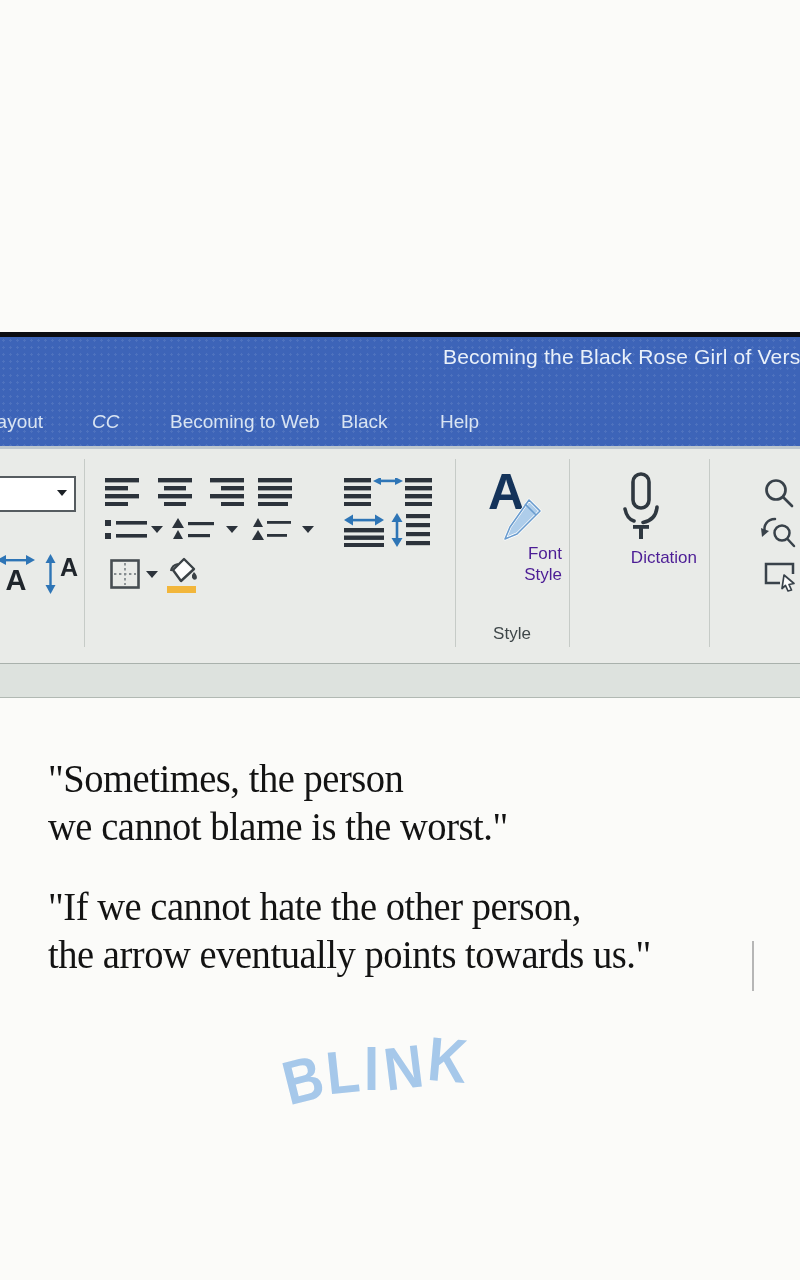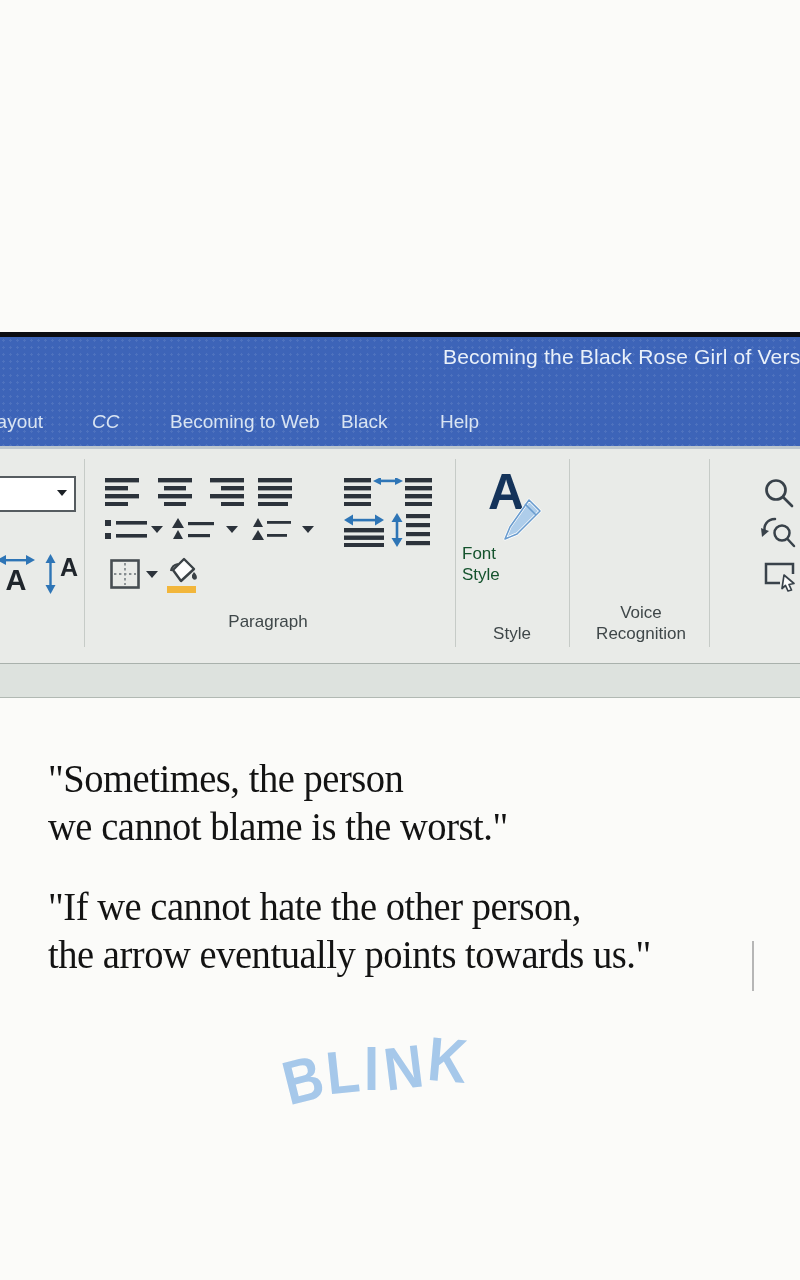--- a/index.html
+++ b/index.html
@@ -25,21 +25,21 @@
 
   .combobox{position:absolute;left:-10px;top:27px;width:86px;height:36px;background:#ffffff;border:2px solid #565c60;box-sizing:border-box;}
   .combobox .caret{position:absolute;right:7px;top:12px;border-left-width:5px;border-right-width:5px;border-top-width:6px;}
 
   .char-icon{position:absolute;display:flex;flex-direction:column;align-items:center;}
   .char-letter{font-size:29px;font-weight:600;color:#20262c;line-height:26px;font-family:"Liberation Sans",sans-serif;}
   .charh-wrap{display:flex;align-items:flex-start;gap:3px;}
   .charh-wrap .char-letter{font-size:25px;line-height:24px;margin-top:2px;}
 
   .grp-label{position:absolute;font-size:17px;color:#3f4749;text-align:center;line-height:21px;}
-  .btn-label{font-size:17px;color:#14532d;text-align:left;line-height:21px;}
+  .btn-label{font-size:17px;color:#4c1d95;text-align:right;line-height:21px;}
 
   .fs-btn{position:absolute;left:462px;top:22px;width:100px;text-align:center;}
   .fs-icon{position:relative;width:100px;height:72px;}
   .fs-A{position:absolute;left:26px;top:-8px;font-size:50px;font-weight:700;color:#14335a;font-family:"Liberation Sans",sans-serif;}
   .fs-pencil{position:absolute;left:38px;top:26px;}
 
   .dict-btn{position:absolute;left:585px;top:22px;width:112px;text-align:center;}
   .dict-icon{height:76px;display:flex;justify-content:center;}
 
   
@@ -242,41 +242,48 @@
     </div>
     <div class="btn" style="left:164px;top:106px;">
       <svg width="36" height="40">
         <path d="M9,15 L20,4 L30,14 L17,26 Z" fill="#fdfdfc" stroke="#3a4145" stroke-width="2.4" stroke-linejoin="round"></path>
         <path d="M14,9 q-6,1 -7,7" fill="none" stroke="#3a4145" stroke-width="2.2"></path>
         <path d="M30,17 q4,4 2.5,7 q-2.8,2.2 -4.5,-1.5 q-.5,-3 2,-5.5 Z" fill="#3a4145"></path>
         <rect x="3" y="31" width="29" height="7" fill="#f2b63b"></rect>
         </svg>
     </div>
 
-    <div class="grp-label" style="left:158px;top:162px;width:220px;">Paragraph</div>
 
     <div class="fs-btn">
       <div class="fs-icon">
         <span class="fs-A">A</span>
         <svg class="fs-pencil" width="44" height="44">
           <path d="M29,3 L40,14 L17,37 L5,42 L10,30 Z" fill="#aecdea" stroke="#ffffff" stroke-width="3" stroke-linejoin="round"></path>
           <path d="M29,3 L40,14 L17,37 L5,42 L10,30 Z" fill="none" stroke="#6a9cce" stroke-width="1.6" stroke-linejoin="round"></path>
           <line x1="25" y1="7" x2="36" y2="18" stroke="#6a9cce" stroke-width="1.6"></line>
         </svg>
       </div>
       <div class="btn-label">
         <div>Font</div>
         <div>Style</div>
       </div>
     </div>
     <div class="grp-label" style="left:462px;top:174px;width:100px;">Style</div>
 
-    <div class="grp-label" style="left:577px;top:153px;width:128px;">
-      <div>Voice</div>
-      <div>Recognition</div>
+    <div class="dict-btn">
+      <div class="dict-icon">
+        <svg width="40" height="72">
+          <rect x="12" y="3" width="16" height="34" rx="8" fill="none" stroke="#2f3840" stroke-width="3.6"></rect>
+          <path d="M4,38 Q6,48 13,50" fill="none" stroke="#2f3840" stroke-width="3.6" stroke-linecap="round"></path>
+          <path d="M36,36 Q35,49 22,51.5" fill="none" stroke="#2f3840" stroke-width="3.6" stroke-linecap="round"></path>
+          <rect x="12" y="54" width="16" height="3.8" fill="#2f3840"></rect>
+          <rect x="18" y="54" width="4" height="14" fill="#2f3840"></rect>
+        </svg>
+      </div>
+      <div class="btn-label">Dictation</div>
     </div>
 
     <div class="btn" style="left:763px;top:28px;">
       <svg width="34" height="32">
         <circle cx="13" cy="13" r="9.5" fill="none" stroke="#39424a" stroke-width="2.7"></circle>
         <line x1="20" y1="20" x2="29" y2="29" stroke="#39424a" stroke-width="2.7" stroke-linecap="round"></line>
         </svg>
     </div>
     <div class="btn" style="left:761px;top:67px;">
       <svg width="36" height="34">

